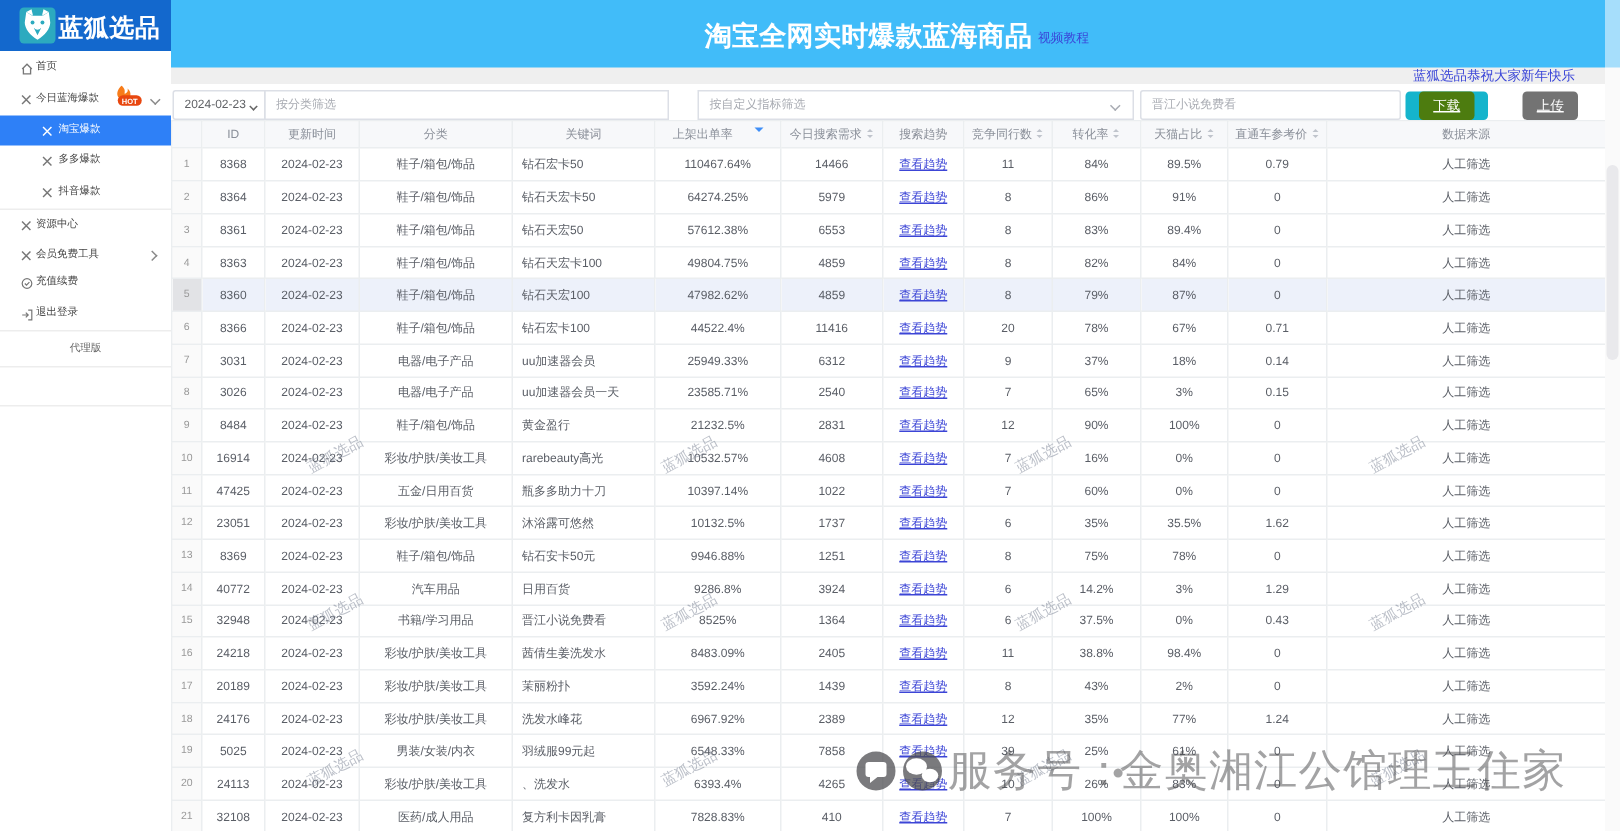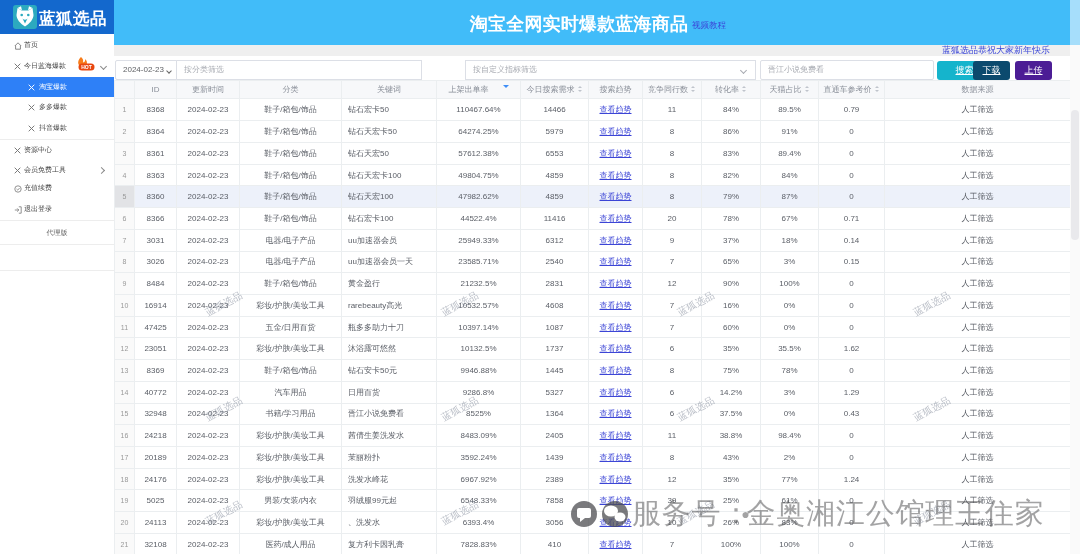--- a/index.html
+++ b/index.html
@@ -31,27 +31,27 @@
   #topbar { position:absolute; left:114px; top:0; width:966px; height:55px; background:#41bcf9; }
   #title { position:absolute; left:0; width:930px; top:11.5px; text-align:center; color:#fff; font-size:18px; font-weight:bold; letter-spacing:0.2px; }
   #vtut { position:absolute; left:578px; top:20px; font-size:8.5px; color:#3b46d8; }
   #strip { position:absolute; left:114px; top:45px; width:966px; height:11px; background:#efefef; }
   #nytxt { position:absolute; right:30px; top:-1px; font-size:9px; color:#3b46d8; }
 
   
   .inp { position:absolute; top:60px; height:19.5px; background:#fff; border:1px solid #dcdfe6; font-size:8px; color:#606266; line-height:17.5px; }
   .ph { color:#a8abb2; }
   #sel-date { left:115px; width:62px; border-radius:2px 0 0 2px; }
-  #inp1 { left:176px; width:246px; }
+  #inp1 { left:176px; width:270px; }
   #inp2 { left:465px; width:291px; }
   #inp3 { left:760px; width:174px; border-radius:2px; }
   .btn { position:absolute; top:61px; height:19px; border-radius:3px; color:#fff; font-size:9px; text-align:center; line-height:19px;text-decoration:underline; }
   #btn-search { left:937px; width:55px; background:#15b4cc; }
-  #btn-down { left:973px; width:37px; background:#0c4a6e; }
-  #btn-up { left:1015px; width:37px; background:#4c1d95; }
+  #btn-down { left:946px; width:37px; background:#4d7c0f; }
+  #btn-up { left:1015px; width:37px; background:#737373; }
 
   
   #tblwrap { position:absolute; left:114px; top:79.6px; width:956px; height:475px; overflow:hidden; }
   table { border-collapse:collapse; table-layout:fixed; width:956px; }
   th, td { border:1px solid #ebeef0; font-weight:normal; font-size:8px; color:#5a5e66; text-align:center; padding:0; overflow:hidden; white-space:nowrap; }
   thead th { background:#f7f8fa; color:#8a8f99; height:18.9px; }
   tbody td { height:21.72px; background:#fff; }
   tbody tr.hl td { background:#edf1fa; }
   td.num { color:#999; font-size:7px; background:#fafafa; }
   tr.hl td.num { background:#e2e3e6; }
@@ -392,21 +392,21 @@
           <td>0</td>
           <td>人工筛选</td>
         </tr>
         <tr>
           <td class="num">11</td>
           <td>47425</td>
           <td>2024-02-23</td>
           <td>五金/日用百货</td>
           <td class="kw">瓶多多助力十刀</td>
           <td>10397.14%</td>
-          <td>1087</td>
+          <td>1022</td>
           <td><a class="trend">查看趋势</a></td>
           <td>7</td>
           <td>60%</td>
           <td>0%</td>
           <td>0</td>
           <td>人工筛选</td>
         </tr>
         <tr>
           <td class="num">12</td>
           <td>23051</td>
@@ -422,36 +422,36 @@
           <td>1.62</td>
           <td>人工筛选</td>
         </tr>
         <tr>
           <td class="num">13</td>
           <td>8369</td>
           <td>2024-02-23</td>
           <td>鞋子/箱包/饰品</td>
           <td class="kw">钻石安卡50元</td>
           <td>9946.88%</td>
-          <td>1445</td>
+          <td>1251</td>
           <td><a class="trend">查看趋势</a></td>
           <td>8</td>
           <td>75%</td>
           <td>78%</td>
           <td>0</td>
           <td>人工筛选</td>
         </tr>
         <tr>
           <td class="num">14</td>
           <td>40772</td>
           <td>2024-02-23</td>
           <td>汽车用品</td>
           <td class="kw">日用百货</td>
           <td>9286.8%</td>
-          <td>5327</td>
+          <td>3924</td>
           <td><a class="trend">查看趋势</a></td>
           <td>6</td>
           <td>14.2%</td>
           <td>3%</td>
           <td>1.29</td>
           <td>人工筛选</td>
         </tr>
         <tr>
           <td class="num">15</td>
           <td>32948</td>
@@ -527,21 +527,21 @@
           <td>0</td>
           <td>人工筛选</td>
         </tr>
         <tr>
           <td class="num">20</td>
           <td>24113</td>
           <td>2024-02-23</td>
           <td>彩妆/护肤/美妆工具</td>
           <td class="kw">、洗发水</td>
           <td>6393.4%</td>
-          <td>3056</td>
+          <td>4265</td>
           <td><a class="trend">查看趋势</a></td>
           <td>10</td>
           <td>26%</td>
           <td>83%</td>
           <td>0</td>
           <td>人工筛选</td>
         </tr>
         <tr>
           <td class="num">21</td>
           <td>32108</td>

